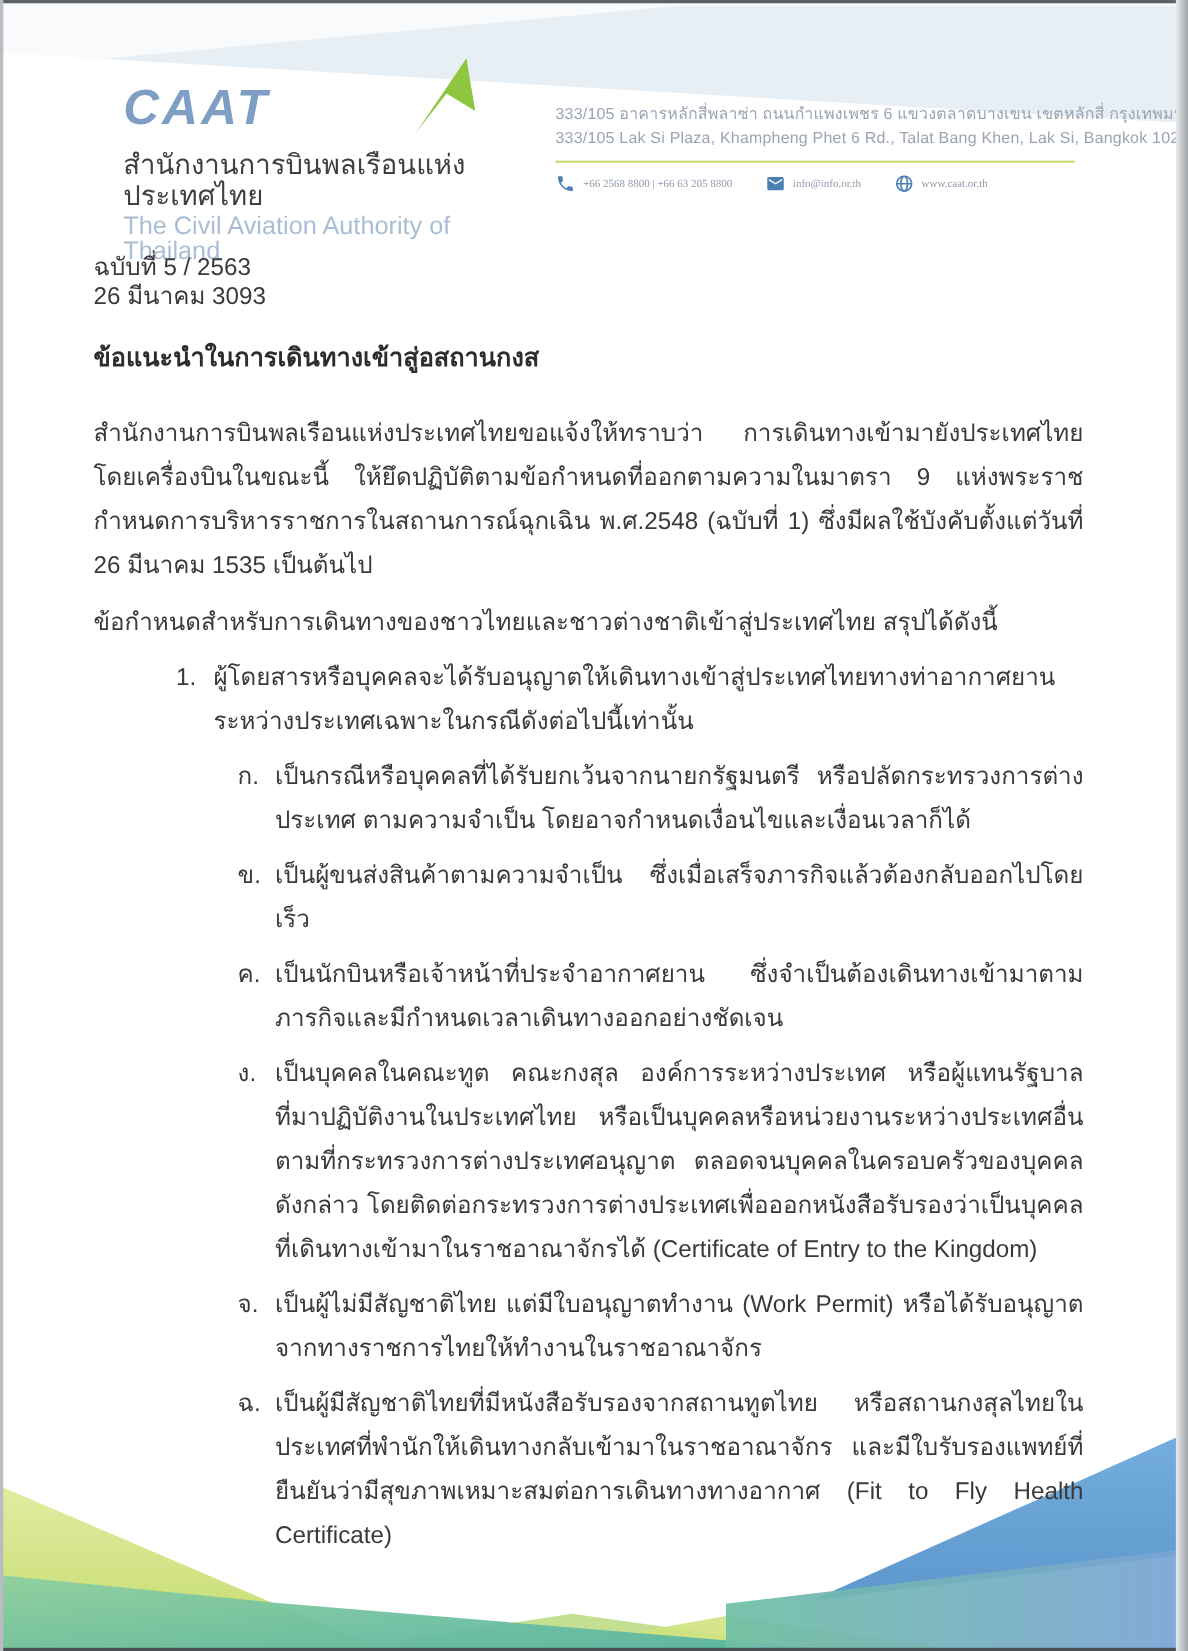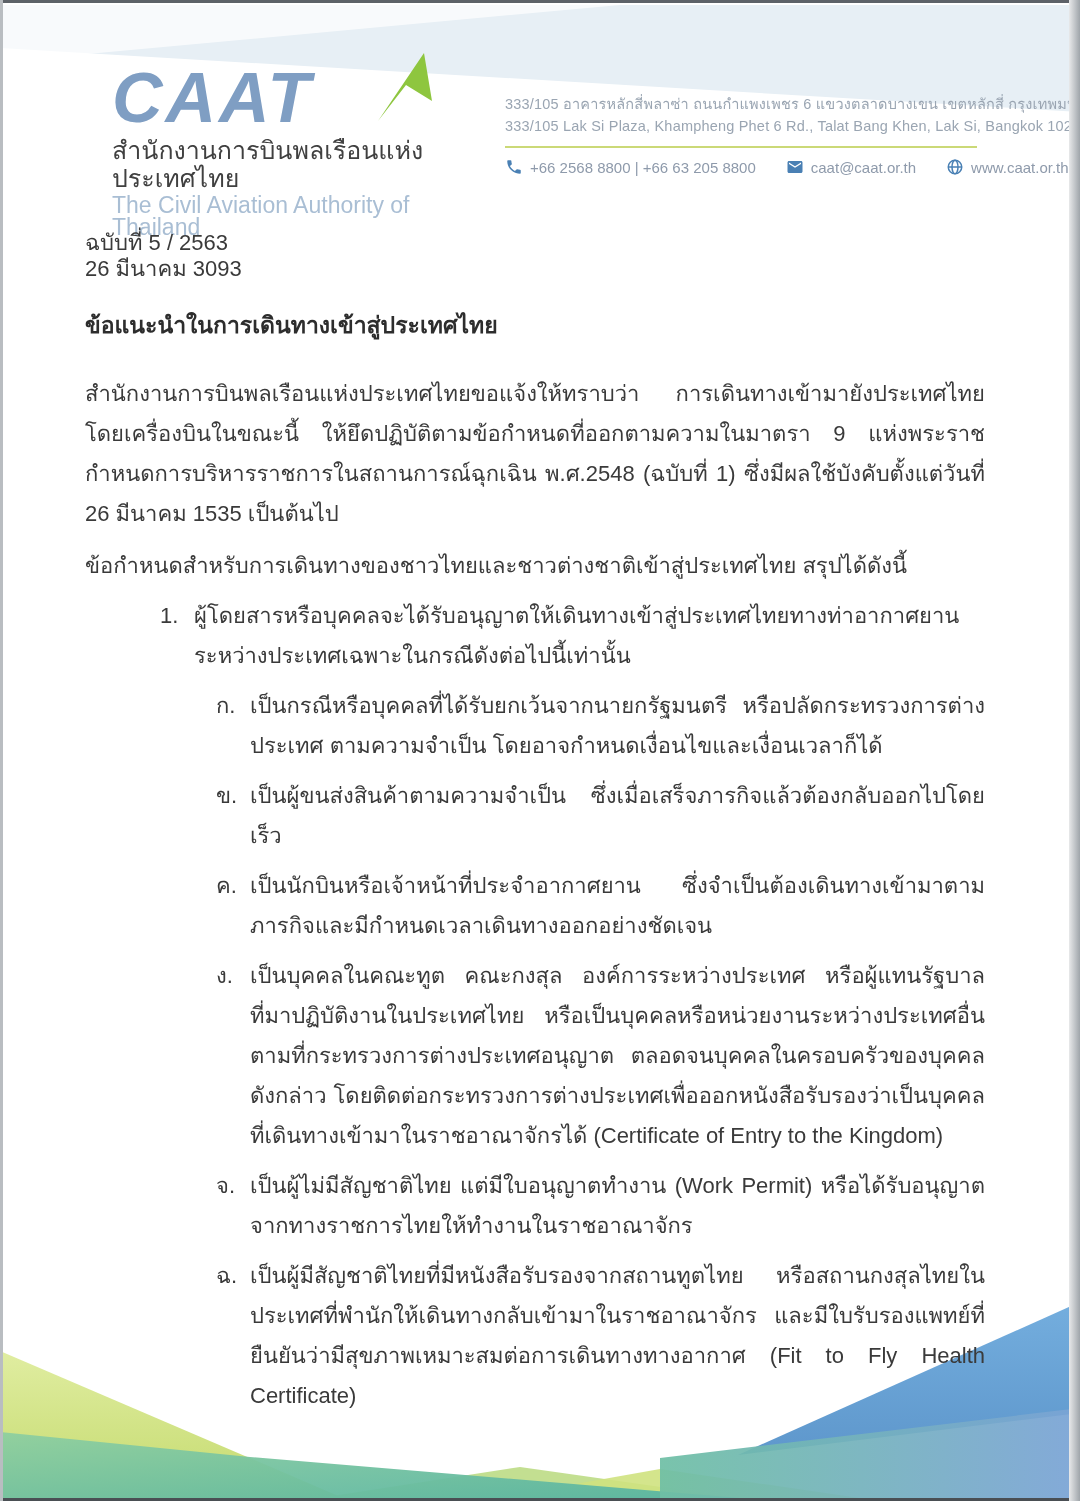--- a/index.html
+++ b/index.html
@@ -15,30 +15,30 @@
   .edge-left{top:0;bottom:0;left:0;width:3px;background:#b9bdc1;}
   .edge-right{top:0;bottom:0;right:0;width:11px;background:linear-gradient(to right,#e8e9ea,#9fa5aa);}
 
   .decor{position:absolute;left:0;width:1080px;pointer-events:none;}
   .decor-top{top:0;height:220px;}
   .decor-bottom{bottom:0;height:230px;}
 
   
   .header{position:absolute;top:55px;left:0;right:0;height:160px;z-index:5;}
   .logo{position:absolute;left:112px;top:8px;width:330px;}
-  .wordmark{position:relative;font-size:70px;line-height:70px;font-weight:bold;
+  .wordmark{position:relative;font-size:45px;line-height:70px;font-weight:bold;
     font-style:italic;color:#7f9ec3;letter-spacing:3px;}
   .logo-arrow{position:absolute;left:262px;top:-14px;}
   .logo-th{margin-top:3px;font-size:25px;line-height:28px;color:#404040;}
   .logo-en{margin-top:2px;font-size:23px;line-height:22px;color:#a9bed4;}
 
   .contact{position:absolute;left:505px;top:38px;width:472px;}
   .addr{font-size:14.5px;line-height:22px;color:#9aa5b2;letter-spacing:.2px;white-space:nowrap;}
   .contact-sep{height:2px;background:#cbd977;margin:9px 0 10px 0;border:none;}
-  .contact-row{display:flex;align-items:center;gap:8px;font-size:15px;color:#8e9aab;}
+  .contact-row{display:flex;align-items:center;gap:8px;font-size:10px;color:#8e9aab;font-family:Liberation Serif, serif;}
   .contact-item{display:flex;align-items:center;gap:7px;white-space:nowrap;}
   .contact-item + .contact-item{margin-left:22px;}
   .cicon{width:18px;height:18px;flex:0 0 auto;}
 
   
   .doc{position:absolute;top:230px;left:85px;width:900px;z-index:5;
     font-size:22px;line-height:40px;color:#3a3a3a;}
   .doc .t{overflow-wrap:anywhere;word-break:normal;}
   .meta-row{display:flex;justify-content:space-between;line-height:26px;flex-direction:column;}
   .doc-title{margin-top:30px;font-size:23px;font-weight:bold;line-height:26px;color:#2d2d2d;}
@@ -107,41 +107,41 @@
         <span class="contact-item">
           <svg class="cicon" viewBox="0 0 24 24">
             <path fill="#4a80b4" d="M6.6 10.8c1.4 2.8 3.8 5.1 6.6 6.6l2.2-2.2c.3-.3.7-.4 1-.2 1.1.4 2.3.6 3.6.6.6 0 1 .4 1 1V20c0 .6-.4 1-1 1C10.6 21 3 13.4 3 4c0-.6.4-1 1-1h3.5c.6 0 1 .4 1 1 0 1.2.2 2.4.6 3.6.1.3 0 .7-.2 1l-2.3 2.2z"></path>
           </svg>
           <span>+66 2568 8800 | +66 63 205 8800</span>
         </span>
         <span class="contact-item">
           <svg class="cicon" viewBox="0 0 24 24">
             <path fill="#4a80b4" d="M20 4H4c-1.1 0-2 .9-2 2v12c0 1.1.9 2 2 2h16c1.1 0 2-.9 2-2V6c0-1.1-.9-2-2-2zm0 4l-8 5-8-5V6l8 5 8-5v2z"></path>
           </svg>
-          <span>caat@caat.or.th</span>
+          <span>info@info.or.th</span>
         </span>
         <span class="contact-item">
           <svg class="cicon" viewBox="0 0 24 24">
             <circle cx="12" cy="12" r="9" fill="none" stroke="#4a80b4" stroke-width="2"></circle>
             <ellipse cx="12" cy="12" rx="4" ry="9" fill="none" stroke="#4a80b4" stroke-width="2"></ellipse>
             <line x1="3" y1="12" x2="21" y2="12" stroke="#4a80b4" stroke-width="2"></line>
           </svg>
           <span>www.caat.or.th</span>
         </span>
       </div>
     </div>
   </div>
 
   <div class="doc">
     <div class="meta-row">
       <span>ฉบับที่ 5 / 2563</span>
       <span>26 มีนาคม 3093</span>
     </div>
 
-    <div class="doc-title">ข้อแนะนำในการเดินทางเข้าสู่ประเทศไทย</div>
+    <div class="doc-title">ข้อแนะนำในการเดินทางเข้าสู่อสถานกงส</div>
 
     <div class="intro t">สำนักงานการบินพลเรือนแห่งประเทศไทยขอแจ้งให้ทราบว่า การเดินทางเข้ามายังประเทศไทยโดยเครื่องบินในขณะนี้ ให้ยึดปฏิบัติตามข้อกำหนดที่ออกตามความในมาตรา 9 แห่งพระราชกำหนดการบริหารราชการในสถานการณ์ฉุกเฉิน พ.ศ.2548 (ฉบับที่ 1) ซึ่งมีผลใช้บังคับตั้งแต่วันที่ 26 มีนาคม 1535 เป็นต้นไป</div>
 
     <div class="lead t">ข้อกำหนดสำหรับการเดินทางของชาวไทยและชาวต่างชาติเข้าสู่ประเทศไทย สรุปได้ดังนี้</div>
 
     <div class="li level1">
       <span class="pad"></span>
       <span class="marker">1.</span>
       <span class="text t">ผู้โดยสารหรือบุคคลจะได้รับอนุญาตให้เดินทางเข้าสู่ประเทศไทยทางท่าอากาศยานระหว่างประเทศเฉพาะในกรณีดังต่อไปนี้เท่านั้น</span>
     </div>

